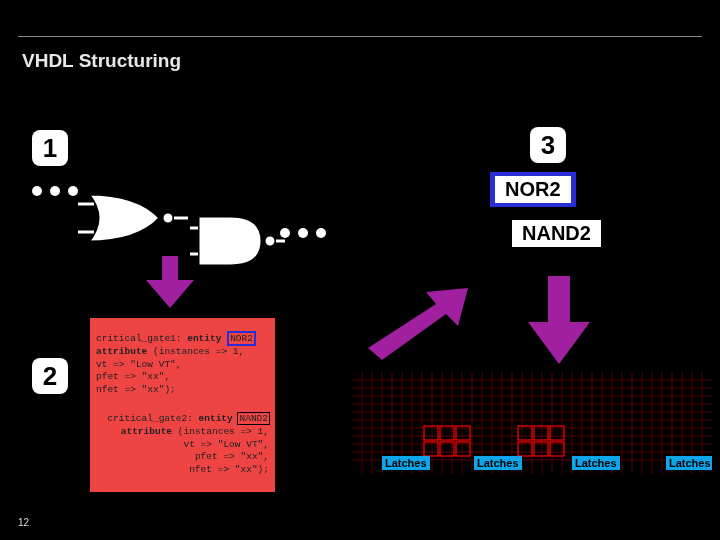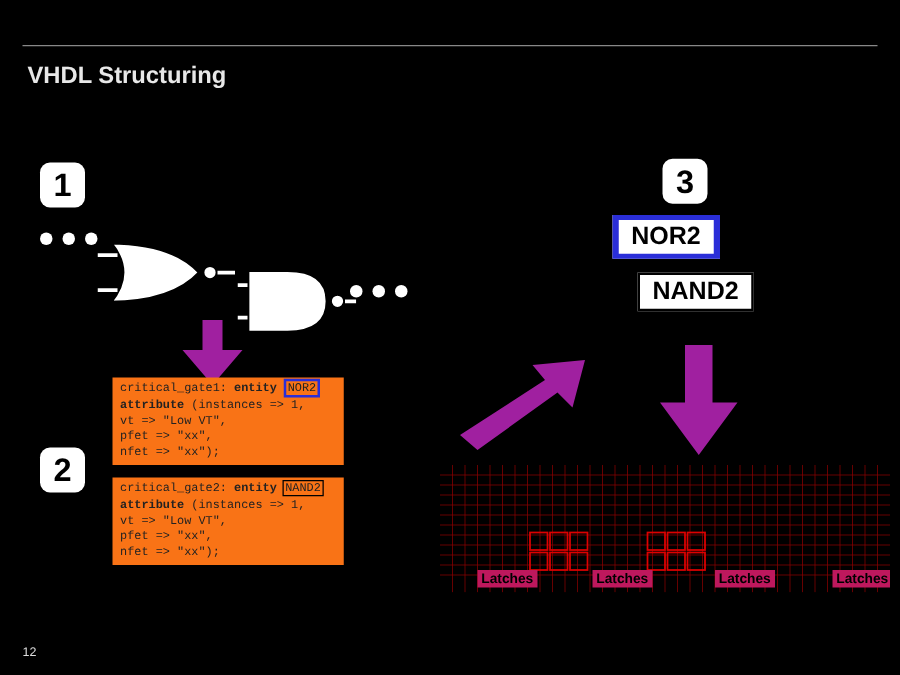--- a/index.html
+++ b/index.html
@@ -90,59 +90,60 @@
   }
 
   
   .arrow {
     position: absolute;
   }
 
   
   .code-box {
     position: absolute;
-    background: #f97316;
+    background: #ef4444;
     color: #222;
     font-family: "Courier New", monospace;
     font-size: 9.5px;
     line-height: 1.35;
-    padding: 3px 6px;
+    padding: 15px 6px;
     min-width: 185px;
+    margin-top: 16px;
   }
   .code-box .kw { font-weight: 700; }
   .code-box .hl {
     border: 2px solid #2a2ed8;
     padding: 0 1px;
   }
   .code-box .hlk {
     outline: 1px solid #000;
     padding: 0 1px;
   }
   .code-1 { top: 302px; left: 90px; }
-  .code-2 { top: 382px; left: 90px; }
+  .code-2 { top: 382px; left: 90px; text-align: right; }
 
   
   .layout-panel {
     position: absolute;
     top: 372px;
     left: 352px;
     width: 360px;
     height: 102px;
     background: #000;
     overflow: hidden;
   }
   .layout-panel .grid {
     position: absolute;
     inset: 0;
   }
   .layout-panel .grid line { stroke: #8a0000; stroke-width: 0.6; }
   .layout-panel .cells rect { stroke: #d00; stroke-width: 1.4; fill: none; }
   .latch-lbl {
     position: absolute;
-    background: #be185d;
+    background: #0ea5e9;
     color: #000;
     font-size: 11px;
     font-weight: 700;
     padding: 1px 3px;
     bottom: 4px;
   }
   .l1 { left: 30px; }
   .l2 { left: 122px; }
   .l3 { left: 220px; }
   .l4 { left: 314px; }

